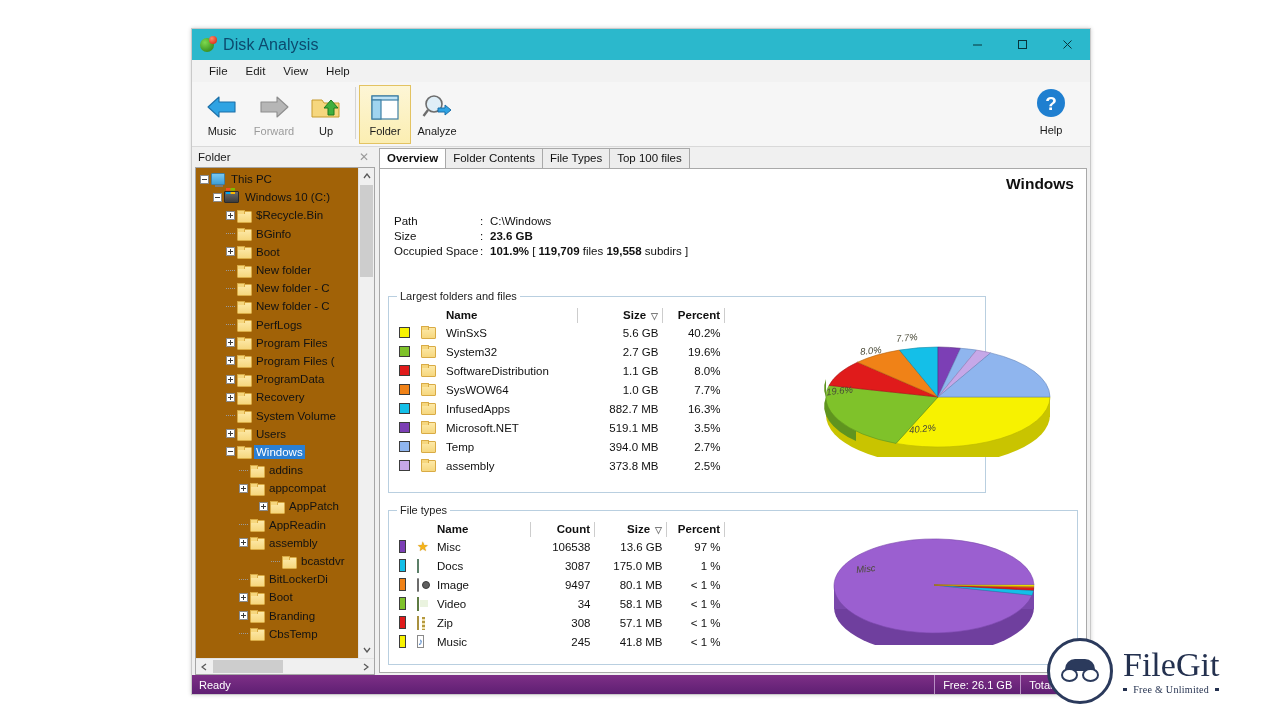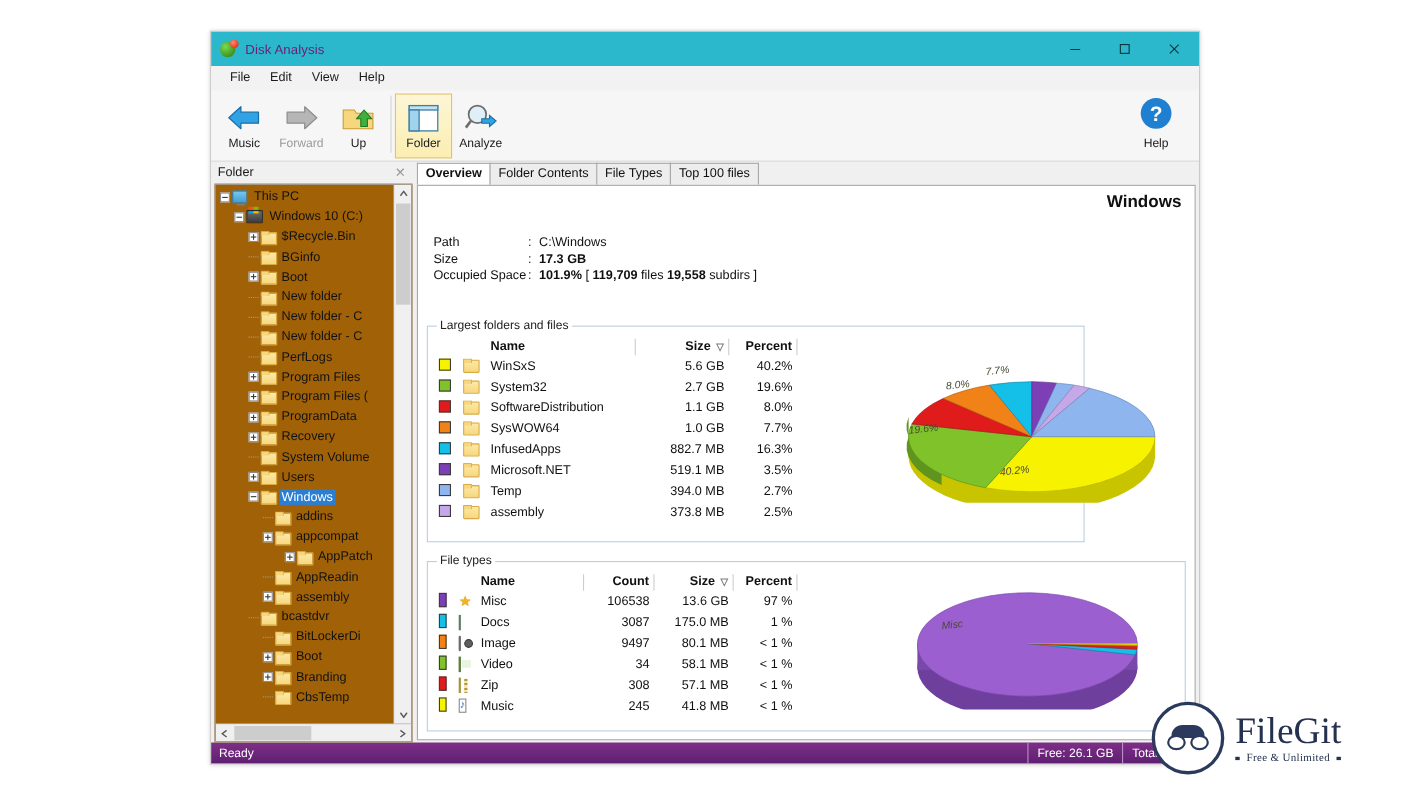--- a/index.html
+++ b/index.html
@@ -36,21 +36,21 @@
     position: absolute; left: 0; top: 1px; width: 14px; height: 14px;
     border-radius: 50%;
     background: radial-gradient(circle at 35% 32%, #7ed94f 0%, #4aa32a 55%, #2e7a18 100%);
   }
   .title-icon .cap {
     position: absolute; right: -1px; top: -1px; width: 8px; height: 8px;
     border-radius: 50%;
     background: radial-gradient(circle at 35% 32%, #ff8a6a 0%, #e03a22 70%);
   }
   .title-text {
-    font-size: 12px; color: #701a75; letter-spacing: .1px;
+    font-size: 16px; color: #0c4a6e; letter-spacing: .1px;
   }
   .win-btns { margin-left: auto; display: flex; height: 31px; }
   .win-btn {
     width: 45px; height: 31px; display: flex; align-items: center; justify-content: center;
     color: #08343b;
   }
   .win-btn svg { display: block; }
 
   
   .menubar {
@@ -472,21 +472,21 @@
                 <div class="tnode" style="padding-left: 43px;">
                   <span class="dots"></span>
                   <span class="folder-ic"></span>
                   <span class="tlabel">AppReadin</span>
                 </div>
                 <div class="tnode" style="padding-left: 43px;">
                   <span class="tw plus"></span>
                   <span class="folder-ic"></span>
                   <span class="tlabel">assembly</span>
                 </div>
-                <div class="tnode" style="padding-left: 30px;">
+                <div class="tnode" style="padding-left: 30px; margin-left: 45px;">
                   <span class="dots"></span>
                   <span class="folder-ic"></span>
                   <span class="tlabel">bcastdvr</span>
                 </div>
                 <div class="tnode" style="padding-left: 43px;">
                   <span class="dots"></span>
                   <span class="folder-ic"></span>
                   <span class="tlabel">BitLockerDi</span>
                 </div>
                 <div class="tnode" style="padding-left: 43px;">
@@ -549,21 +549,21 @@
 
           <div class="info">
             <div class="info-row">
               <div class="info-k">Path</div>
               <div class="info-c">:</div>
               <div class="info-v">C:\Windows</div>
             </div>
             <div class="info-row">
               <div class="info-k">Size</div>
               <div class="info-c">:</div>
-              <div class="info-v" style="font-weight:bold">17.3 GB</div>
+              <div class="info-v" style="font-weight:bold">23.6 GB</div>
             </div>
             <div class="info-row">
               <div class="info-k">Occupied Space</div>
               <div class="info-c">:</div>
               <div class="info-v" id="occupied-val"><b>101.9%</b> [ <b>119,709</b> files <b>19,558</b> subdirs ]</div>
             </div>
           </div>
 
           <div class="gbox" style="left:8px; top:127px; width:598px; height:197px;">
             <div class="gbox-label">Largest folders and files</div>

